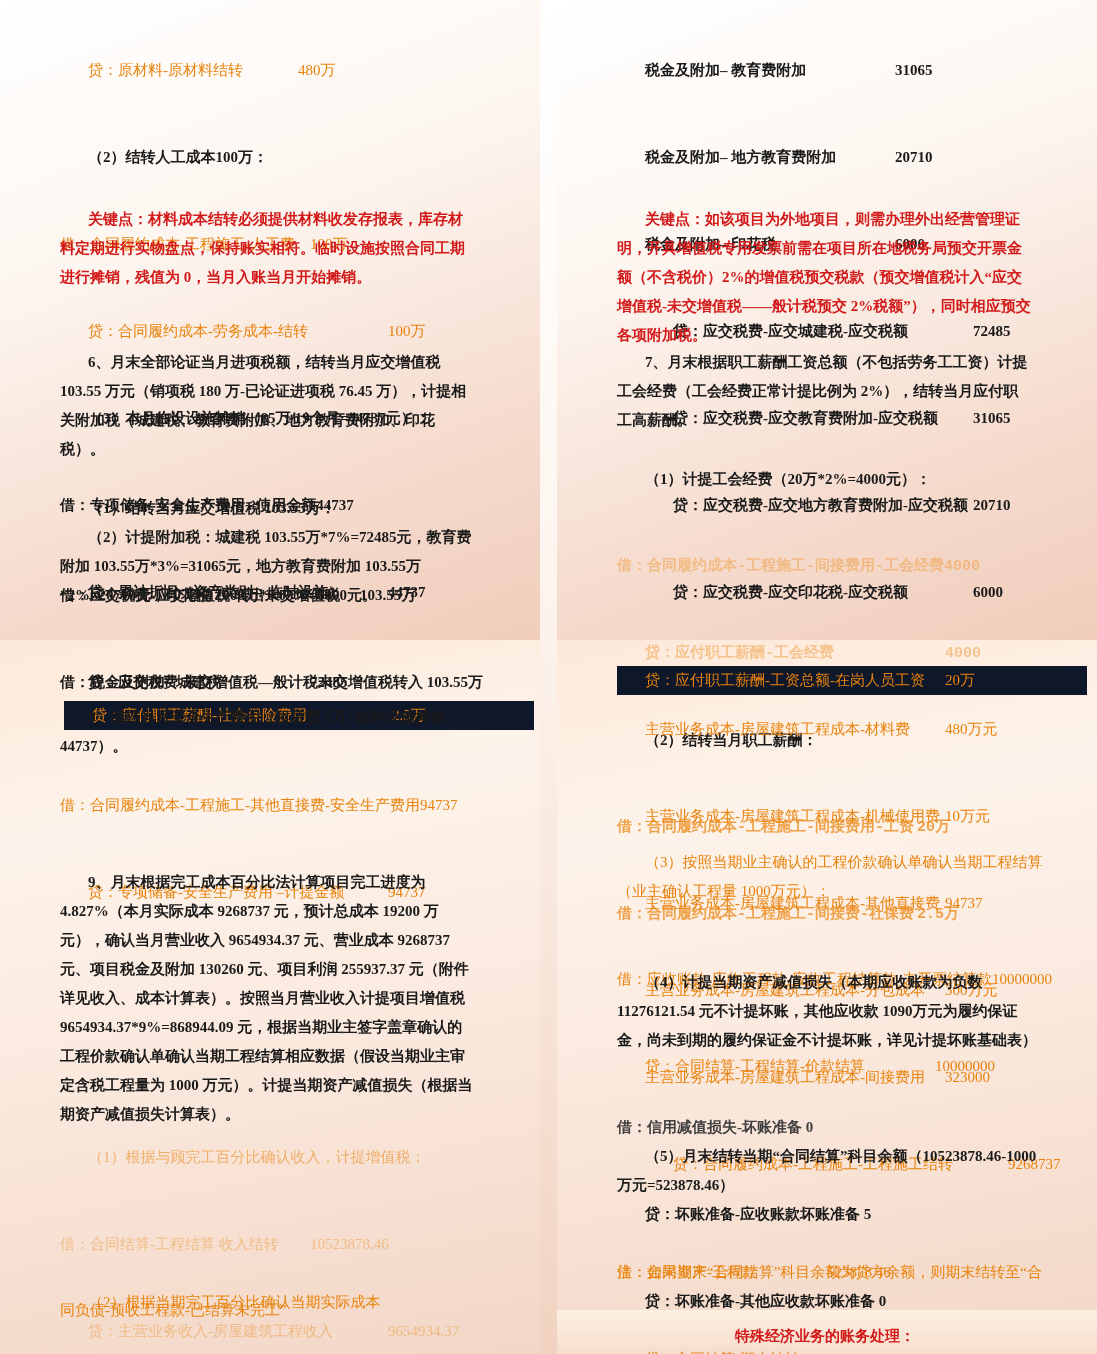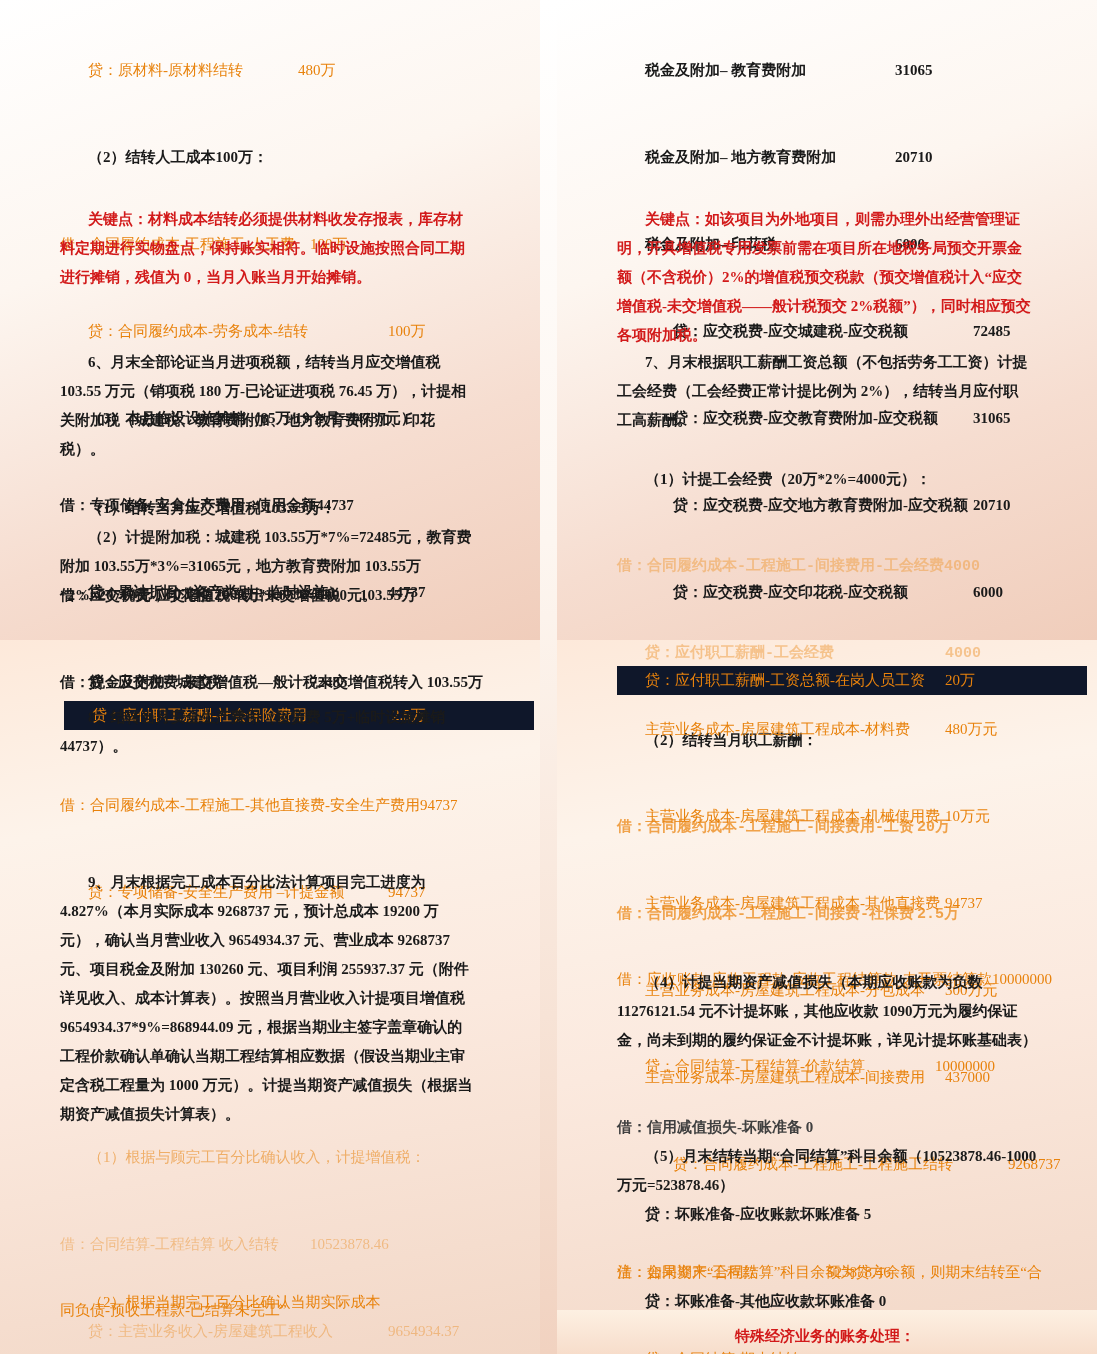--- a/index.html
+++ b/index.html
@@ -136,24 +136,25 @@
     
   </div>
 
   <div class="tb orange" style="left:60px;top:1296px;width:470px;">同负债-预收工程款-已结算未完工”</div>
 
   <div class="tb orange" style="left:617px;top:657px;width:470px;">
     <span class="row ind1"><span class="t4" style="min-width:300px">主营业务成本-房屋建筑工程成本-材料费</span><span class="amt">480万元</span></span>
     <span class="row ind1"><span class="t4" style="min-width:300px">主营业务成本-房屋建筑工程成本-机械使用费</span><span class="amt">10万元</span></span>
     <span class="row ind1"><span class="t4" style="min-width:300px">主营业务成本-房屋建筑工程成本-其他直接费</span><span class="amt">94737</span></span>
     <span class="row ind1"><span class="t4" style="min-width:300px">主营业务成本-房屋建筑工程成本-分包成本</span><span class="amt">300万元</span></span>
-    <span class="row ind1"><span class="t4" style="min-width:300px">主营业务成本-房屋建筑工程成本-间接费用</span><span class="amt">437000</span></span>
+    <span class="row ind1"><span class="t4" style="min-width:300px">主营业务成本-房屋建筑工程成本-间接费用</span><span class="amt">323000</span></span>
     <span class="row ind2"><span class="t4" style="min-width:335px">贷：合同履约成本-工程施工-工程施工结转</span><span class="amt">9268737</span></span>
   </div>
 
+  <div class="tb orange" style="left:617px;top:848px;width:430px;text-indent:28px;">（3）按照当期业主确认的工程价款确认单确认当期工程结算（业主确认工程量 1000万元）：</div>
 
   <div class="tb orange" style="left:617px;top:907px;width:470px;">
     <span class="row"><span class="t4" style="min-width:330px">借：应收账款-应收工程款-应收工程结算款-未开票结算款</span><span class="amt">10000000</span></span>
     <span class="row ind1"><span class="t4" style="min-width:290px">贷：合同结算-工程结算-价款结算</span><span class="amt">10000000</span></span>
   </div>
 
   <div class="tb black" style="left:617px;top:968px;width:430px;text-indent:28px;">（4）计提当期资产减值损失（本期应收账款为负数 11276121.54 元不计提坏账，其他应收款 1090万元为履约保证金，尚未到期的履约保证金不计提坏账，详见计提坏账基础表）</div>
 
   <div class="tb" style="left:617px;top:1055px;width:470px;">
     <span class="row green">借：信用减值损失-坏账准备 0</span>

